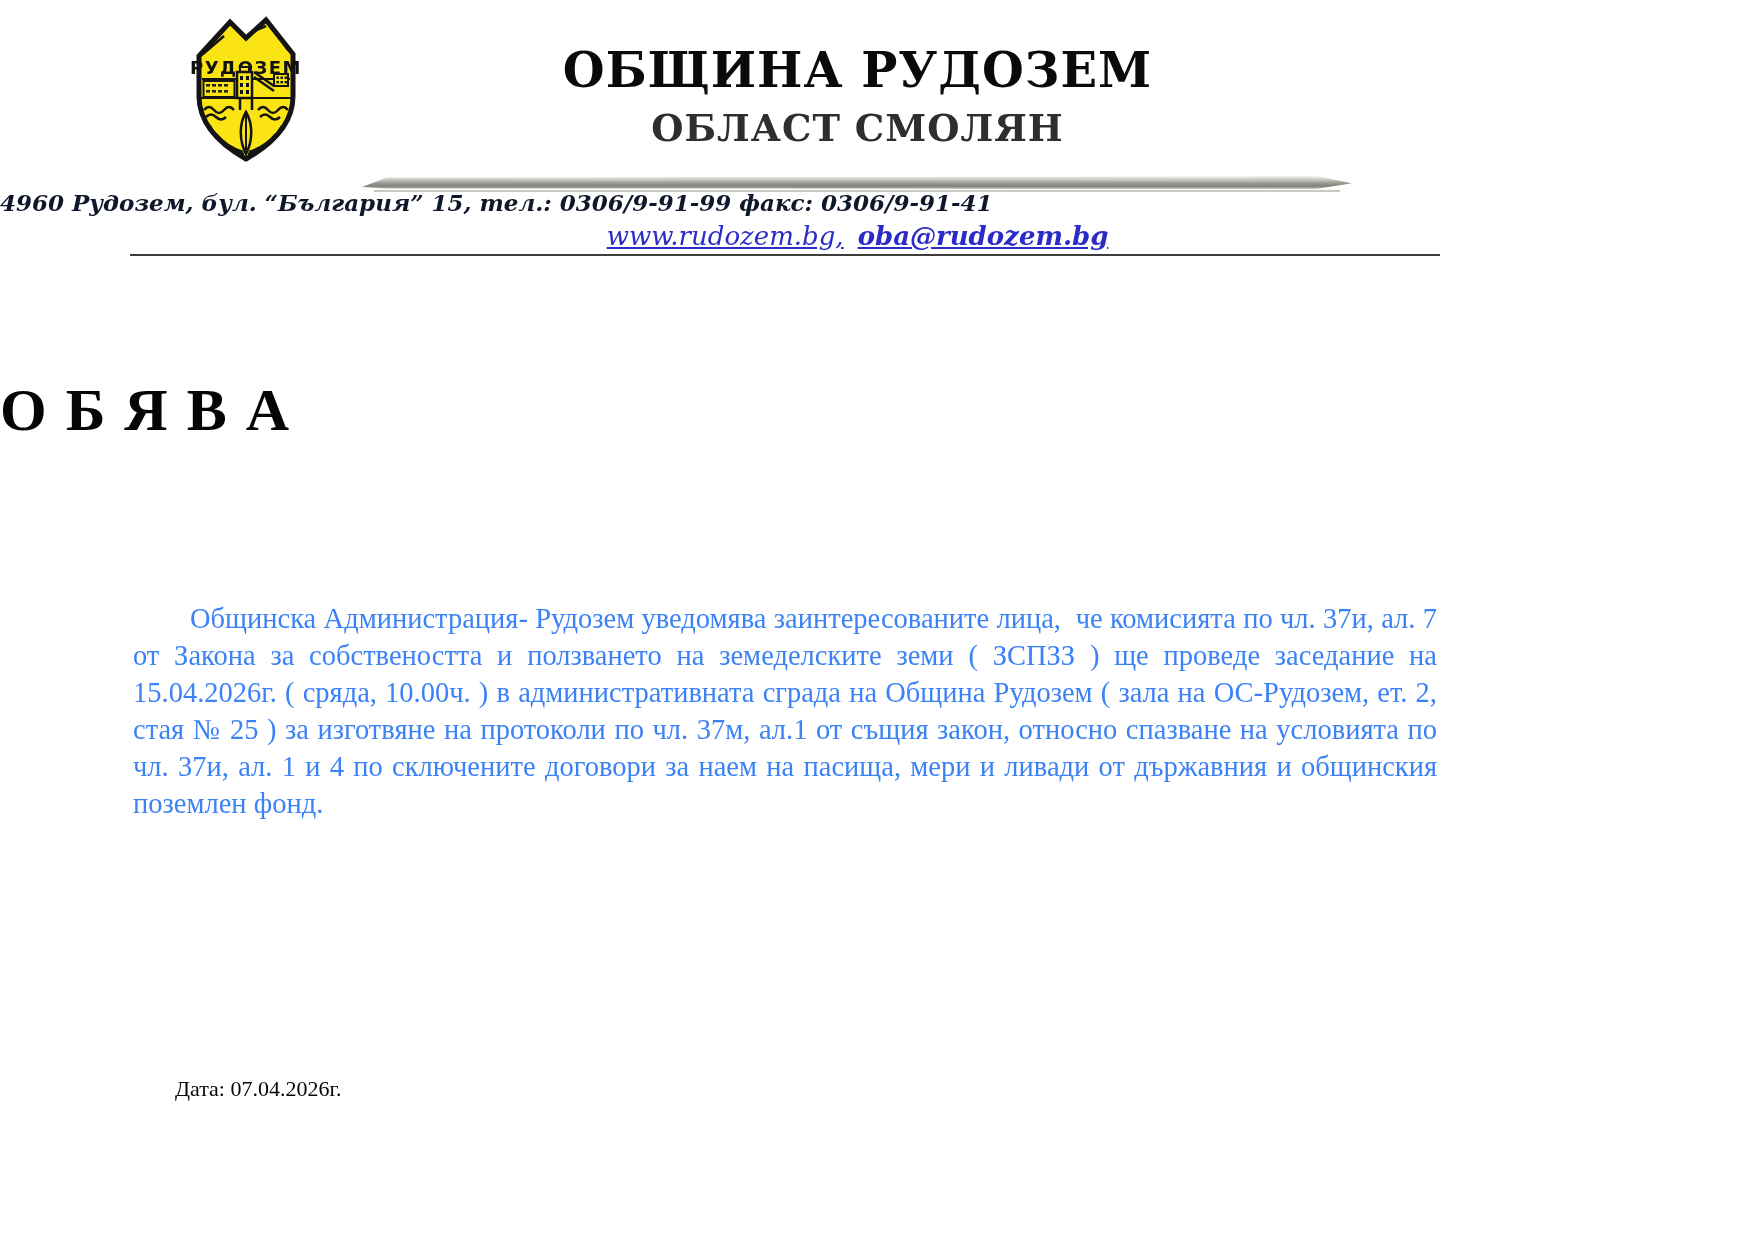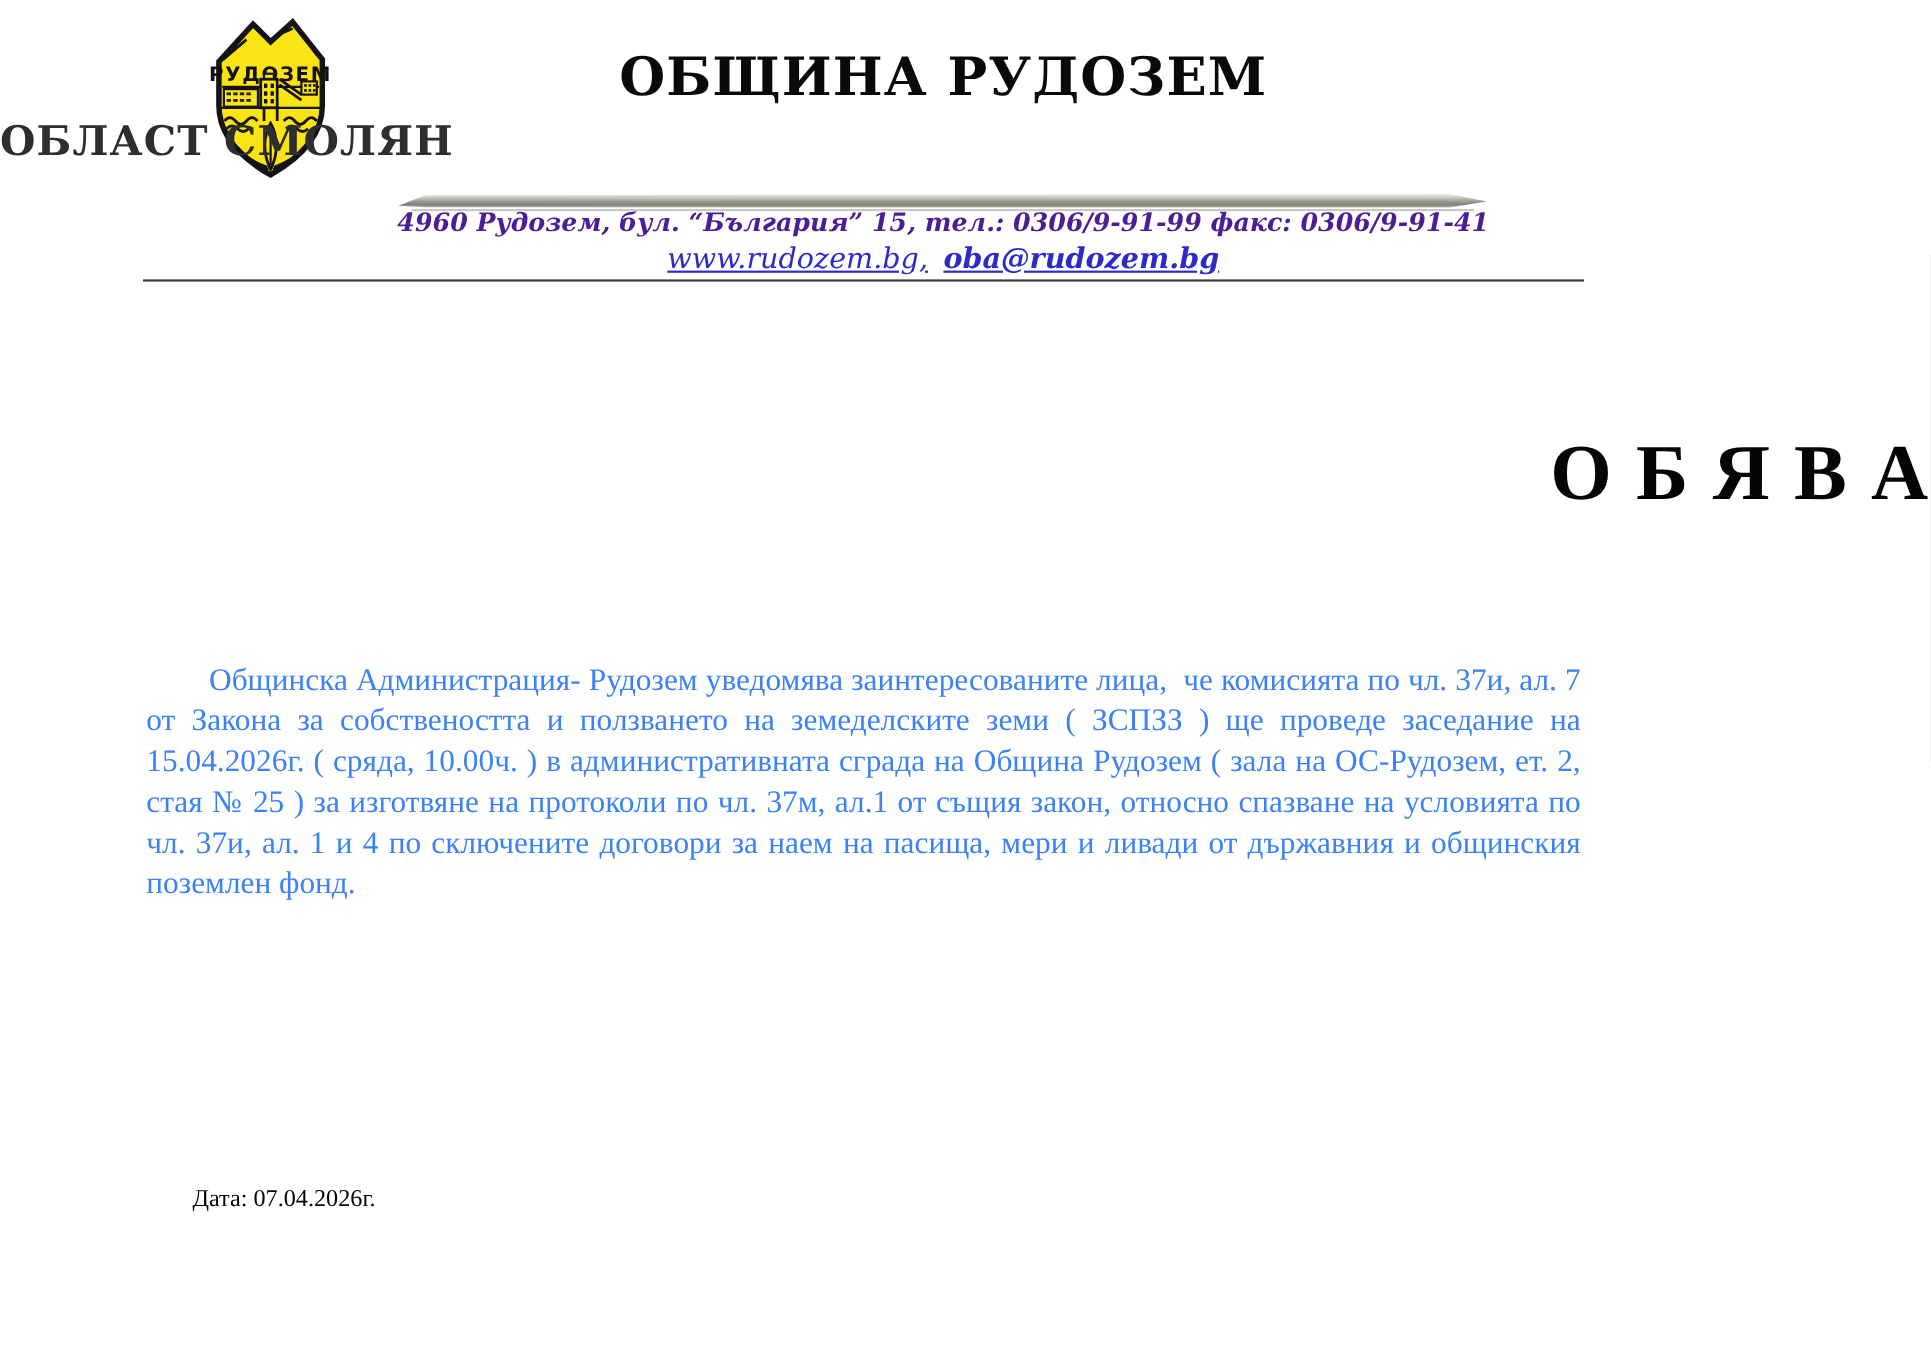--- a/index.html
+++ b/index.html
@@ -15,57 +15,57 @@
   
   .logo{position:absolute;left:190px;top:14px;width:112px;height:150px;}
   
   .header-center{position:absolute;left:0;top:0;width:1715px;}
   .org-name{
     position:absolute;top:42px;left:0;width:100%;text-align:center;
     font-family:"DejaVu Serif",serif;font-weight:800;font-size:48px;
     letter-spacing:1px;color:#0a0a0a;white-space:nowrap;
   }
   .org-region{
-    position:absolute;top:106px;left:0;width:100%;
+    position:absolute;top:106px;left:0;width:100%;text-align:center;
     font-family:"DejaVu Serif",serif;font-weight:800;font-size:37px;
     letter-spacing:1px;color:#2e2e2e;white-space:nowrap;
   }
   
   .divider{
     position:absolute;left:362px;top:176px;width:990px;height:13px;
     background:linear-gradient(180deg,#f1f1ec 0%,#c9c9c1 28%,#9a9a92 55%,#82827a 78%,#b8b8b0 100%);
     clip-path:polygon(0 85%,2.5% 12%,96.5% 2%,100% 55%,96.5% 98%,2.5% 96%);
   }
   .divider-shadow{
     position:absolute;left:374px;top:190px;width:966px;height:2px;
     background:#9b9b93;opacity:.55;
   }
   
   .address{
-    position:absolute;top:189px;left:0;width:100%;text-align:center;
+    position:absolute;top:189px;left:0;width:100%;text-align:left;
     font-family:"DejaVu Serif",serif;font-style:italic;font-weight:700;
-    font-size:23px;color:#4c1d95;white-space:nowrap;
+    font-size:23px;color:#0f172a;white-space:nowrap;
   }
   .links{
     position:absolute;top:221px;left:0;width:100%;text-align:center;
     font-family:"DejaVu Serif",serif;font-style:italic;font-size:26px;
     white-space:nowrap;
   }
   .links a{color:var(--link_blue,#2b2bc8);text-decoration:underline;cursor:pointer;}
   .links a.email{font-weight:700;margin-left:14px;}
   
   .rule{
     position:absolute;left:130px;top:246px;width:1310px;height:0;
     border:none;border-top:2px solid #3d3d3d;
   }
   
   .title{
-    position:absolute;left:0;top:376px;width:1755px;text-align:right;
-    font-family:"Liberation Serif",serif;font-weight:700;font-size:72px;
-    letter-spacing:2px;color:#050505;white-space:nowrap;margin-top:13px;
+    position:absolute;left:0;top:376px;width:1755px;text-align:left;
+    font-family:"Liberation Serif",serif;font-weight:700;font-size:60px;
+    letter-spacing:2px;color:#050505;white-space:nowrap;
   }
   
   .body-par{
     position:absolute;left:133px;top:600px;width:1304px;
     font-family:"Liberation Serif",serif;font-size:28.5px;line-height:37px;
     text-align:justify;text-indent:57px;white-space:pre-wrap;color:#3b82f6;
     margin:0;
   }
   
   .dateline{

